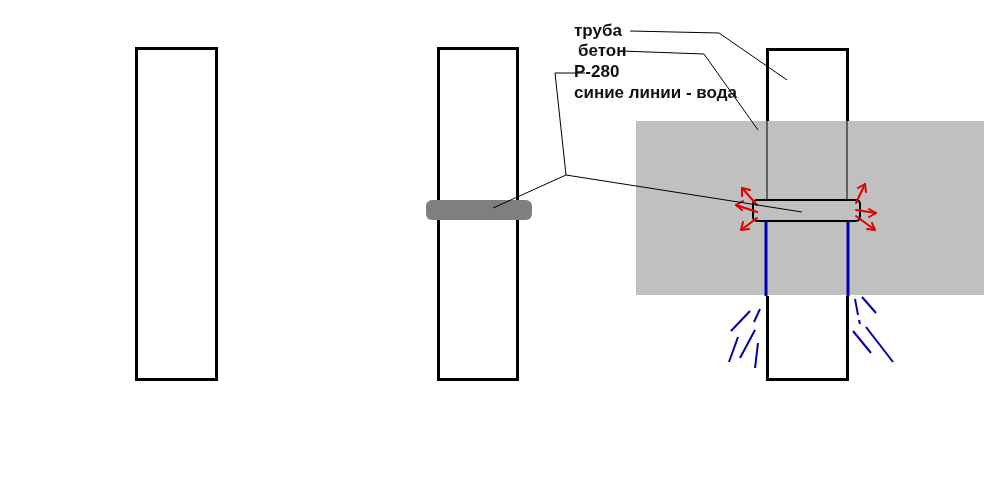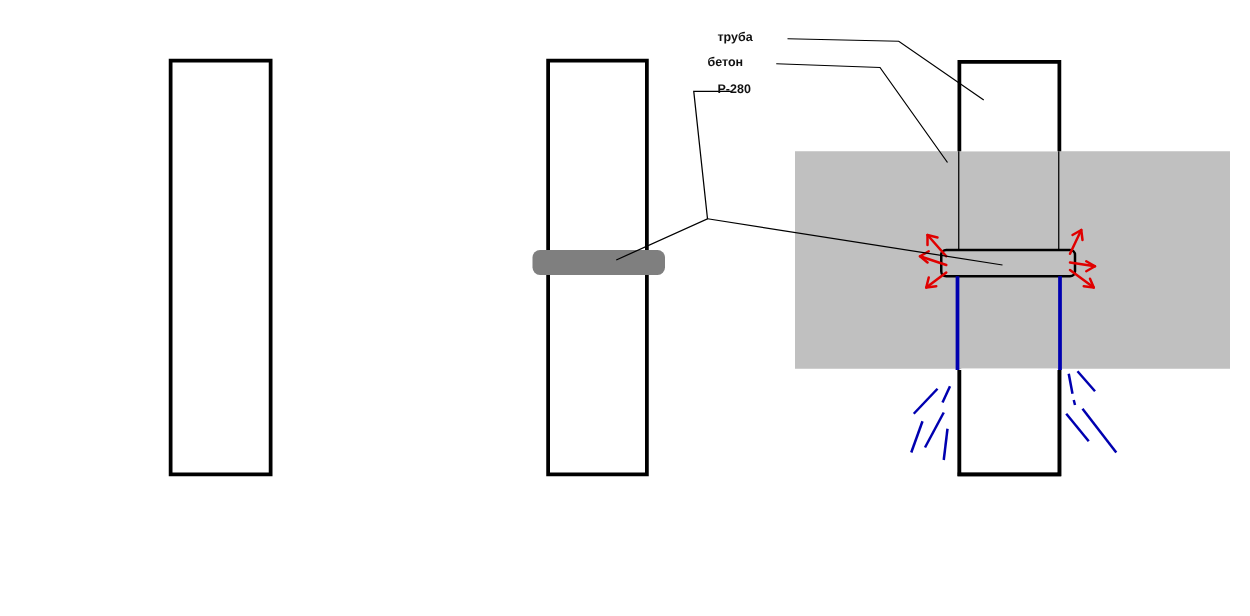--- a/index.html
+++ b/index.html
@@ -1,18 +1,18 @@
 <!DOCTYPE html>
 <html><head>
 <meta charset="utf-8">
 <style>
   html,body{margin:0;padding:0;background:#fff;}
   #stage{position:relative;width:1000px;height:493px;overflow:hidden;background:#fff;}
   svg{position:absolute;left:0;top:0;}
-  .lbl{position:absolute;font-family:"Liberation Sans",sans-serif;font-weight:bold;font-size:10px;color:#111;line-height:18px;white-space:nowrap;}
+  .lbl{position:absolute;font-family:"Liberation Sans",sans-serif;font-weight:bold;font-size:17px;color:#111;line-height:18px;white-space:nowrap;}
 </style>
 </head>
 <body>
 
 <div id="stage">
   <svg width="1000" height="493" viewBox="0 0 1000 493">
 
     <rect x="636" y="121" width="348" height="174" fill="#c0c0c0"></rect>
 
     <rect x="136.5" y="48.5" width="80" height="331" fill="#fff" stroke="#000" stroke-width="3"></rect>
@@ -73,15 +73,16 @@
       <polyline points="630,31 719,33 787,80"></polyline>
 
       <polyline points="621,51 704,54 758,130"></polyline>
 
       <polyline points="585,73 555,73 566,175 493,208"></polyline>
       <line x1="566" y1="175" x2="802" y2="212"></line>
     </g>
   </svg>
 
   <div class="lbl" style="left:574px;top:22px;">труба</div>
-  <div class="lbl" style="left:566px;top:42px;">бетон</div>
+  <div class="lbl" style="left:578px;top:42px;">бетон</div>
   <div class="lbl" style="left:574px;top:63px;">Р-280</div>
+  <div class="lbl" style="left:574px;top:84px;">синие линии - вода</div>
 </div>
 
 </body></html>

